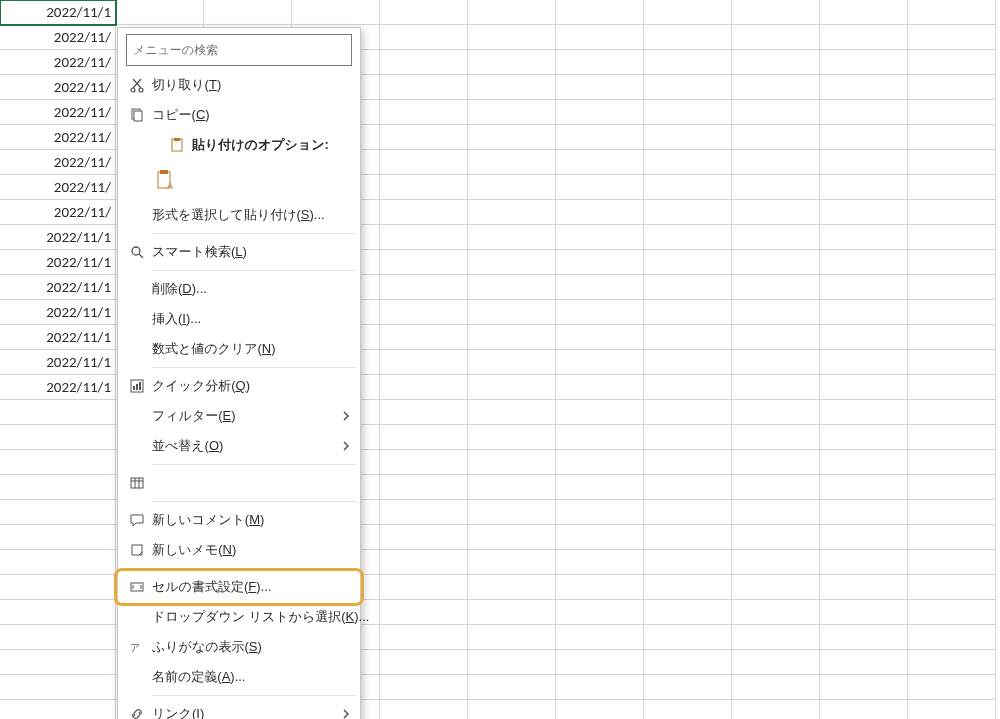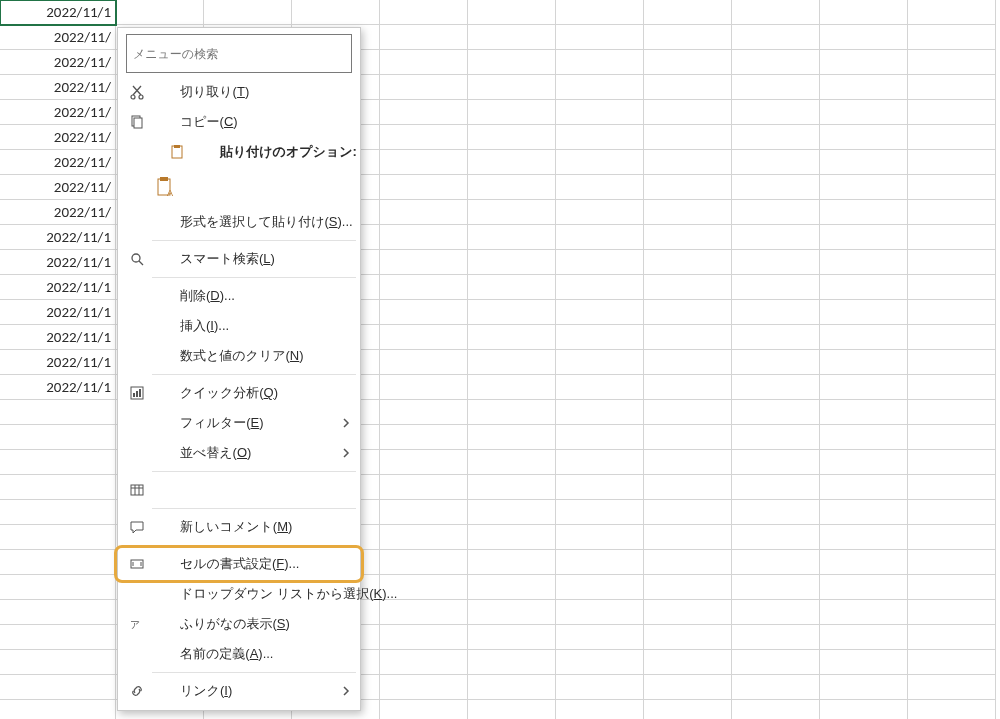--- a/index.html
+++ b/index.html
@@ -51,21 +51,21 @@
     top: 27px;
     width: 244px;
     background: #ffffff;
     border: 1px solid #c9c9c9;
     box-shadow: 2px 3px 8px rgba(0,0,0,0.25);
     z-index: 10;
     padding-bottom: 4px;
   }
   .menu-search {
     margin: 6px 8px 4px 8px;
-    height: 39px;
+    height: 32px;
     border: 1px solid #7a7a7a;
     padding: 0 6px;
     display: flex;
     align-items: center;
     color: #666;
     font-size: 12px;
   }
   .menu-search input{
     border:none;outline:none;width:100%;font:inherit;color:inherit;background:transparent;
   }
@@ -75,21 +75,21 @@
     grid-template-columns: 30px 1fr 20px;
     align-items: center;
     padding: 0 4px;
     color: #2b2b2b;
     font-size: 13px;
     position: relative;
   }
   .menu-item .icon {
     display:flex;align-items:center;justify-content:center;
   }
-  .menu-item .label { white-space: nowrap; margin-left: 28px; }
+  .menu-item .label { white-space: nowrap; }
   .menu-item .sub {
     display:flex;align-items:center;justify-content:center;color:#555;
   }
   .menu-header {
     font-weight: bold;
     padding-left: 44px;
   }
   .menu-sep {
     height: 1px;
     background: #e1e1e1;
@@ -612,20 +612,30 @@
 
   <div class="menu-item">
     <span class="icon">
       <svg width="16" height="16" viewBox="0 0 16 16">
           <path d="M2 3h12v8h-7l-3 3v-3h-2z" fill="none" stroke="#555"></path>
         </svg>
     </span>
     <span class="label">新しいコメント(<span class="underline-hot">M</span>)</span>
     <span class="sub"></span>
   </div>
+  <div class="menu-item">
+    <span class="icon">
+      <svg width="16" height="16" viewBox="0 0 16 16">
+          <rect x="3" y="3" width="10" height="10" fill="none" stroke="#555"></rect>
+          <path d="M10 13l3-3" stroke="#555"></path>
+        </svg>
+    </span>
+    <span class="label">新しいメモ(<span class="underline-hot">N</span>)</span>
+    <span class="sub"></span>
+  </div>
 
   <div class="menu-sep"></div>
 
   <div class="menu-item" style="position:relative">
     <span class="icon">
       <svg width="16" height="16" viewBox="0 0 16 16">
           <rect x="2" y="4" width="12" height="8" fill="none" stroke="#555"></rect>
           <line x1="4" y1="6" x2="4" y2="10" stroke="#555"></line>
           <line x1="12" y1="6" x2="12" y2="10" stroke="#555"></line>
         </svg>

